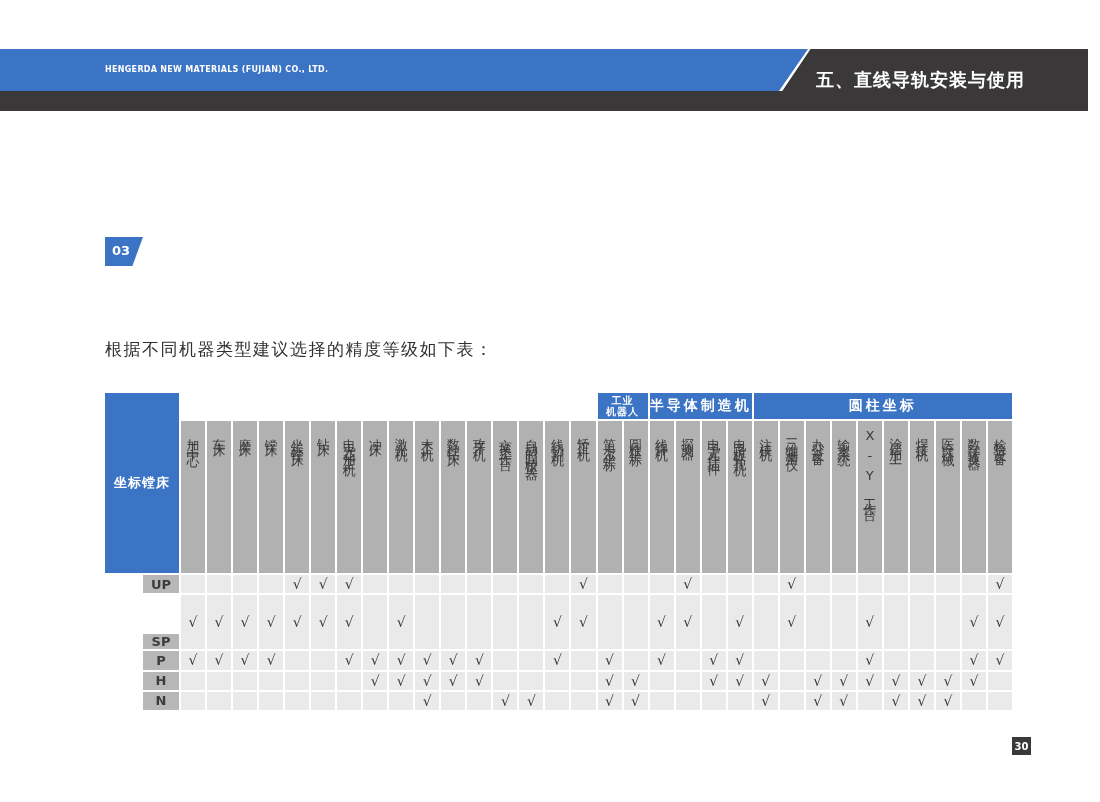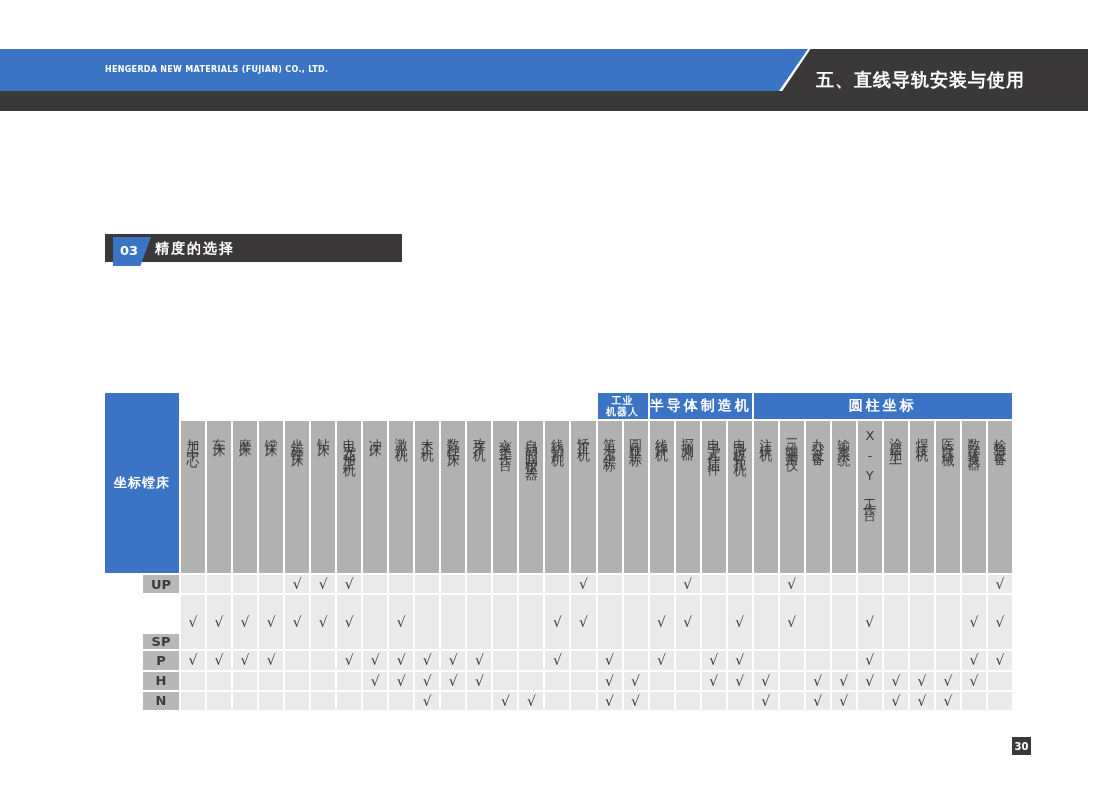--- a/index.html
+++ b/index.html
@@ -27,21 +27,21 @@
 
   
   .section-bar {
     position:absolute; left:105px; top:234px; width:297px; height:28px; background:#3a3839;
     color:#ffffff; font-size:14px; font-weight:bold; letter-spacing:2px;
     line-height:28px; padding-left:50px;
   }
   .section-num {
     position:absolute; left:105px; top:237px; width:38px; height:29px; background:#3b74c4;
     clip-path: polygon(0 0, 100% 0, 72% 100%, 0 100%);
-    color:#ffffff; font-size:13px; font-weight:bold; line-height:27px; padding-left:7px;margin-left:8px;
+    color:#ffffff; font-size:13px; font-weight:bold; line-height:27px; padding-left:7px;
   }
 
   .intro {
     position:absolute; left:105px; top:338px;
     color:#303030; font-size:17px; letter-spacing:1.5px;
   }
 
   
   .tbl {
     position:absolute; left:105px; top:393px; width:907px; height:317px;
@@ -78,23 +78,23 @@
 </head>
 <body>
 
 <div class="page">
 
   <div class="band-dark"></div>
   <div class="band-blue"></div>
   <div class="company">HENGERDA NEW MATERIALS (FUJIAN) CO., LTD.</div>
   <div class="chapter-title">五、直线导轨安装与使用</div>
 
-  <div class="section-bar">精度的选择</div>
   <div class="section-num">03</div>
 
+  <div class="intro">根据不同机器类型建议选择的精度等级如下表：</div>
 
   <div class="tbl">
     <div class="cell corner">坐标镗床</div>
       <div class="cell group small" style="grid-column: 19 / 21;">工业
 机器人</div>
       <div class="cell group" style="grid-column: 21 / 25;">半导体制造机</div>
       <div class="cell group" style="grid-column: 25 / 35;">圆柱坐标</div>
       <div class="cell colhead" style="grid-column: 3;">
         <span>加工中心</span>
       </div>

